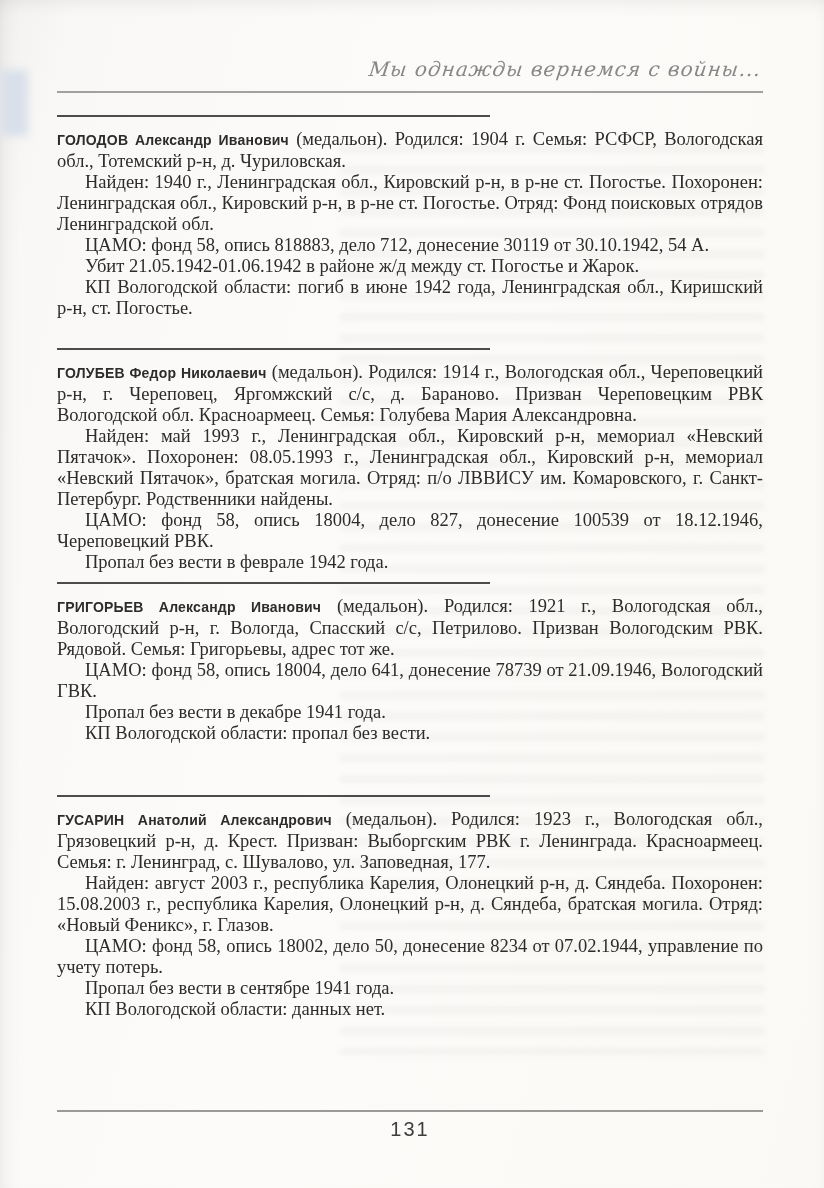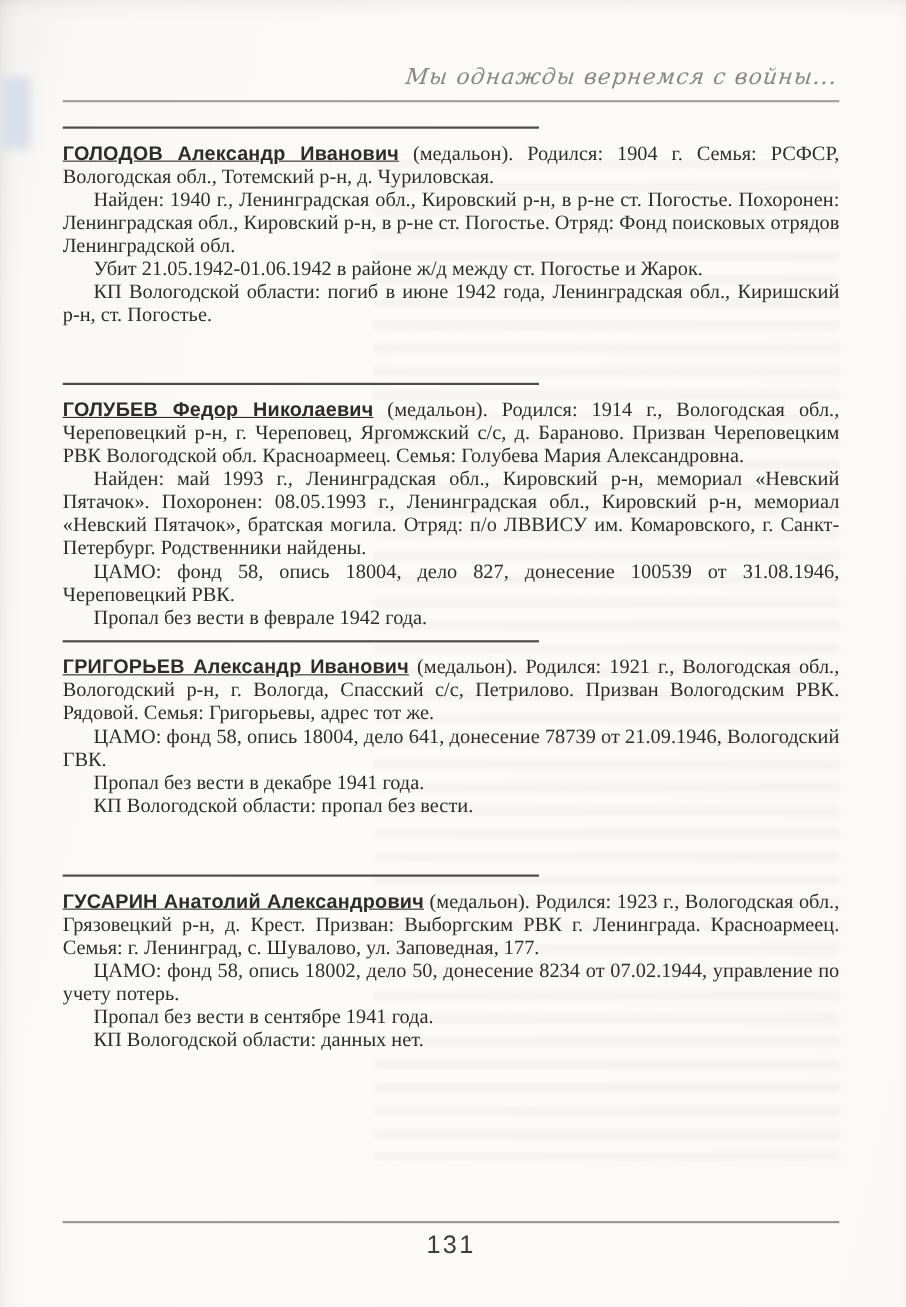--- a/index.html
+++ b/index.html
@@ -81,80 +81,81 @@
   .entry p.lead {
     margin-top: 12px;
     text-indent: 0;
   }
   .entry p.ind {
     text-indent: 28px;
   }
   .name {
     font-family: "Liberation Sans", sans-serif;
     font-weight: bold;
-    font-size: 18px;
+    font-size: 14px;
     letter-spacing: 0.2px;
-    text-decoration: underline;
   }
   .footer-rule {
     position: absolute;
     top: 1110px; left: 0;
     width: 100%; height: 2px;
     background: #9b9a98;
   }
   .page-number {
     position: absolute;
     top: 1118px; left: 0;
     width: 100%;
     text-align: center;
     font-family: "Liberation Sans", sans-serif;
-    font-size: 23px;
+    font-size: 20px;
     letter-spacing: 2px;
     color: #3e3d3b;
   }
 </style>
 </head>
 <body>
 
 <div class="page">
   <div class="artifact-blue"></div>
   <div class="ghost"></div>
 
   <div class="content">
 
     <div class="motto">Мы однажды вернемся с войны...</div>
     <div class="header-rule"></div>
 
     <section class="entry entry-1">
       <div class="sep"></div>
       <p class="lead"><span class="name">ГОЛОДОВ Александр Иванович</span><span> (медальон). Родился: 1904 г. Семья: РСФСР, Вологодская обл., Тотемский р-н, д. Чуриловская.</span></p>
       <p class="ind">Найден: 1940 г., Ленинградская обл., Кировский р-н, в р-не ст. Погостье. Похоронен: Ленинградская обл., Кировский р-н, в р-не ст. Погостье. Отряд: Фонд поисковых отрядов Ленинградской обл.</p>
+      <p class="ind">ЦАМО: фонд 58, опись 818883, дело 712, донесение 30119 от 30.10.1942, 54 А.</p>
       <p class="ind">Убит 21.05.1942-01.06.1942 в районе ж/д между ст. Погостье и Жарок.</p>
       <p class="ind">КП Вологодской области: погиб в июне 1942 года, Ленинградская обл., Киришский р-н, ст. Погостье.</p>
     </section>
 
     <section class="entry entry-2">
       <div class="sep"></div>
       <p class="lead"><span class="name">ГОЛУБЕВ Федор Николаевич</span><span> (медальон). Родился: 1914 г., Вологодская обл., Череповецкий р-н, г. Череповец, Яргомжский с/с, д. Бараново. Призван Череповецким РВК Вологодской обл. Красноармеец. Семья: Голубева Мария Александровна.</span></p>
       <p class="ind">Найден: май 1993 г., Ленинградская обл., Кировский р-н, мемориал «Невский Пятачок». Похоронен: 08.05.1993 г., Ленинградская обл., Кировский р-н, мемориал «Невский Пятачок», братская могила. Отряд: п/о ЛВВИСУ им. Комаровского, г. Санкт-Петербург. Родственники найдены.</p>
-      <p class="ind">ЦАМО: фонд 58, опись 18004, дело 827, донесение 100539 от 31.08.1946, Череповецкий РВК.</p>
+      <p class="ind">ЦАМО: фонд 58, опись 18004, дело 827, донесение 100539 от 18.12.1946, Череповецкий РВК.</p>
       <p class="ind">Пропал без вести в феврале 1942 года.</p>
     </section>
 
     <section class="entry entry-3">
       <div class="sep"></div>
       <p class="lead"><span class="name">ГРИГОРЬЕВ Александр Иванович</span><span> (медальон). Родился: 1921 г., Вологодская обл., Вологодский р-н, г. Вологда, Спасский с/с, Петрилово. Призван Вологодским РВК. Рядовой. Семья: Григорьевы, адрес тот же.</span></p>
       <p class="ind">ЦАМО: фонд 58, опись 18004, дело 641, донесение 78739 от 21.09.1946, Вологодский ГВК.</p>
       <p class="ind">Пропал без вести в декабре 1941 года.</p>
       <p class="ind">КП Вологодской области: пропал без вести.</p>
     </section>
 
     <section class="entry entry-4">
       <div class="sep"></div>
       <p class="lead"><span class="name">ГУСАРИН Анатолий Александрович</span><span> (медальон). Родился: 1923 г., Вологодская обл., Грязовецкий р-н, д. Крест. Призван: Выборгским РВК г. Ленинграда. Красноармеец. Семья: г. Ленинград, с. Шувалово, ул. Заповедная, 177.</span></p>
+      <p class="ind">Найден: август 2003 г., республика Карелия, Олонецкий р-н, д. Сяндеба. Похоронен: 15.08.2003 г., республика Карелия, Олонецкий р-н, д. Сяндеба, братская могила. Отряд: «Новый Феникс», г. Глазов.</p>
       <p class="ind">ЦАМО: фонд 58, опись 18002, дело 50, донесение 8234 от 07.02.1944, управление по учету потерь.</p>
       <p class="ind">Пропал без вести в сентябре 1941 года.</p>
       <p class="ind">КП Вологодской области: данных нет.</p>
     </section>
 
     <div class="footer-rule"></div>
     <div class="page-number">131</div>
 
   </div>
 </div>

